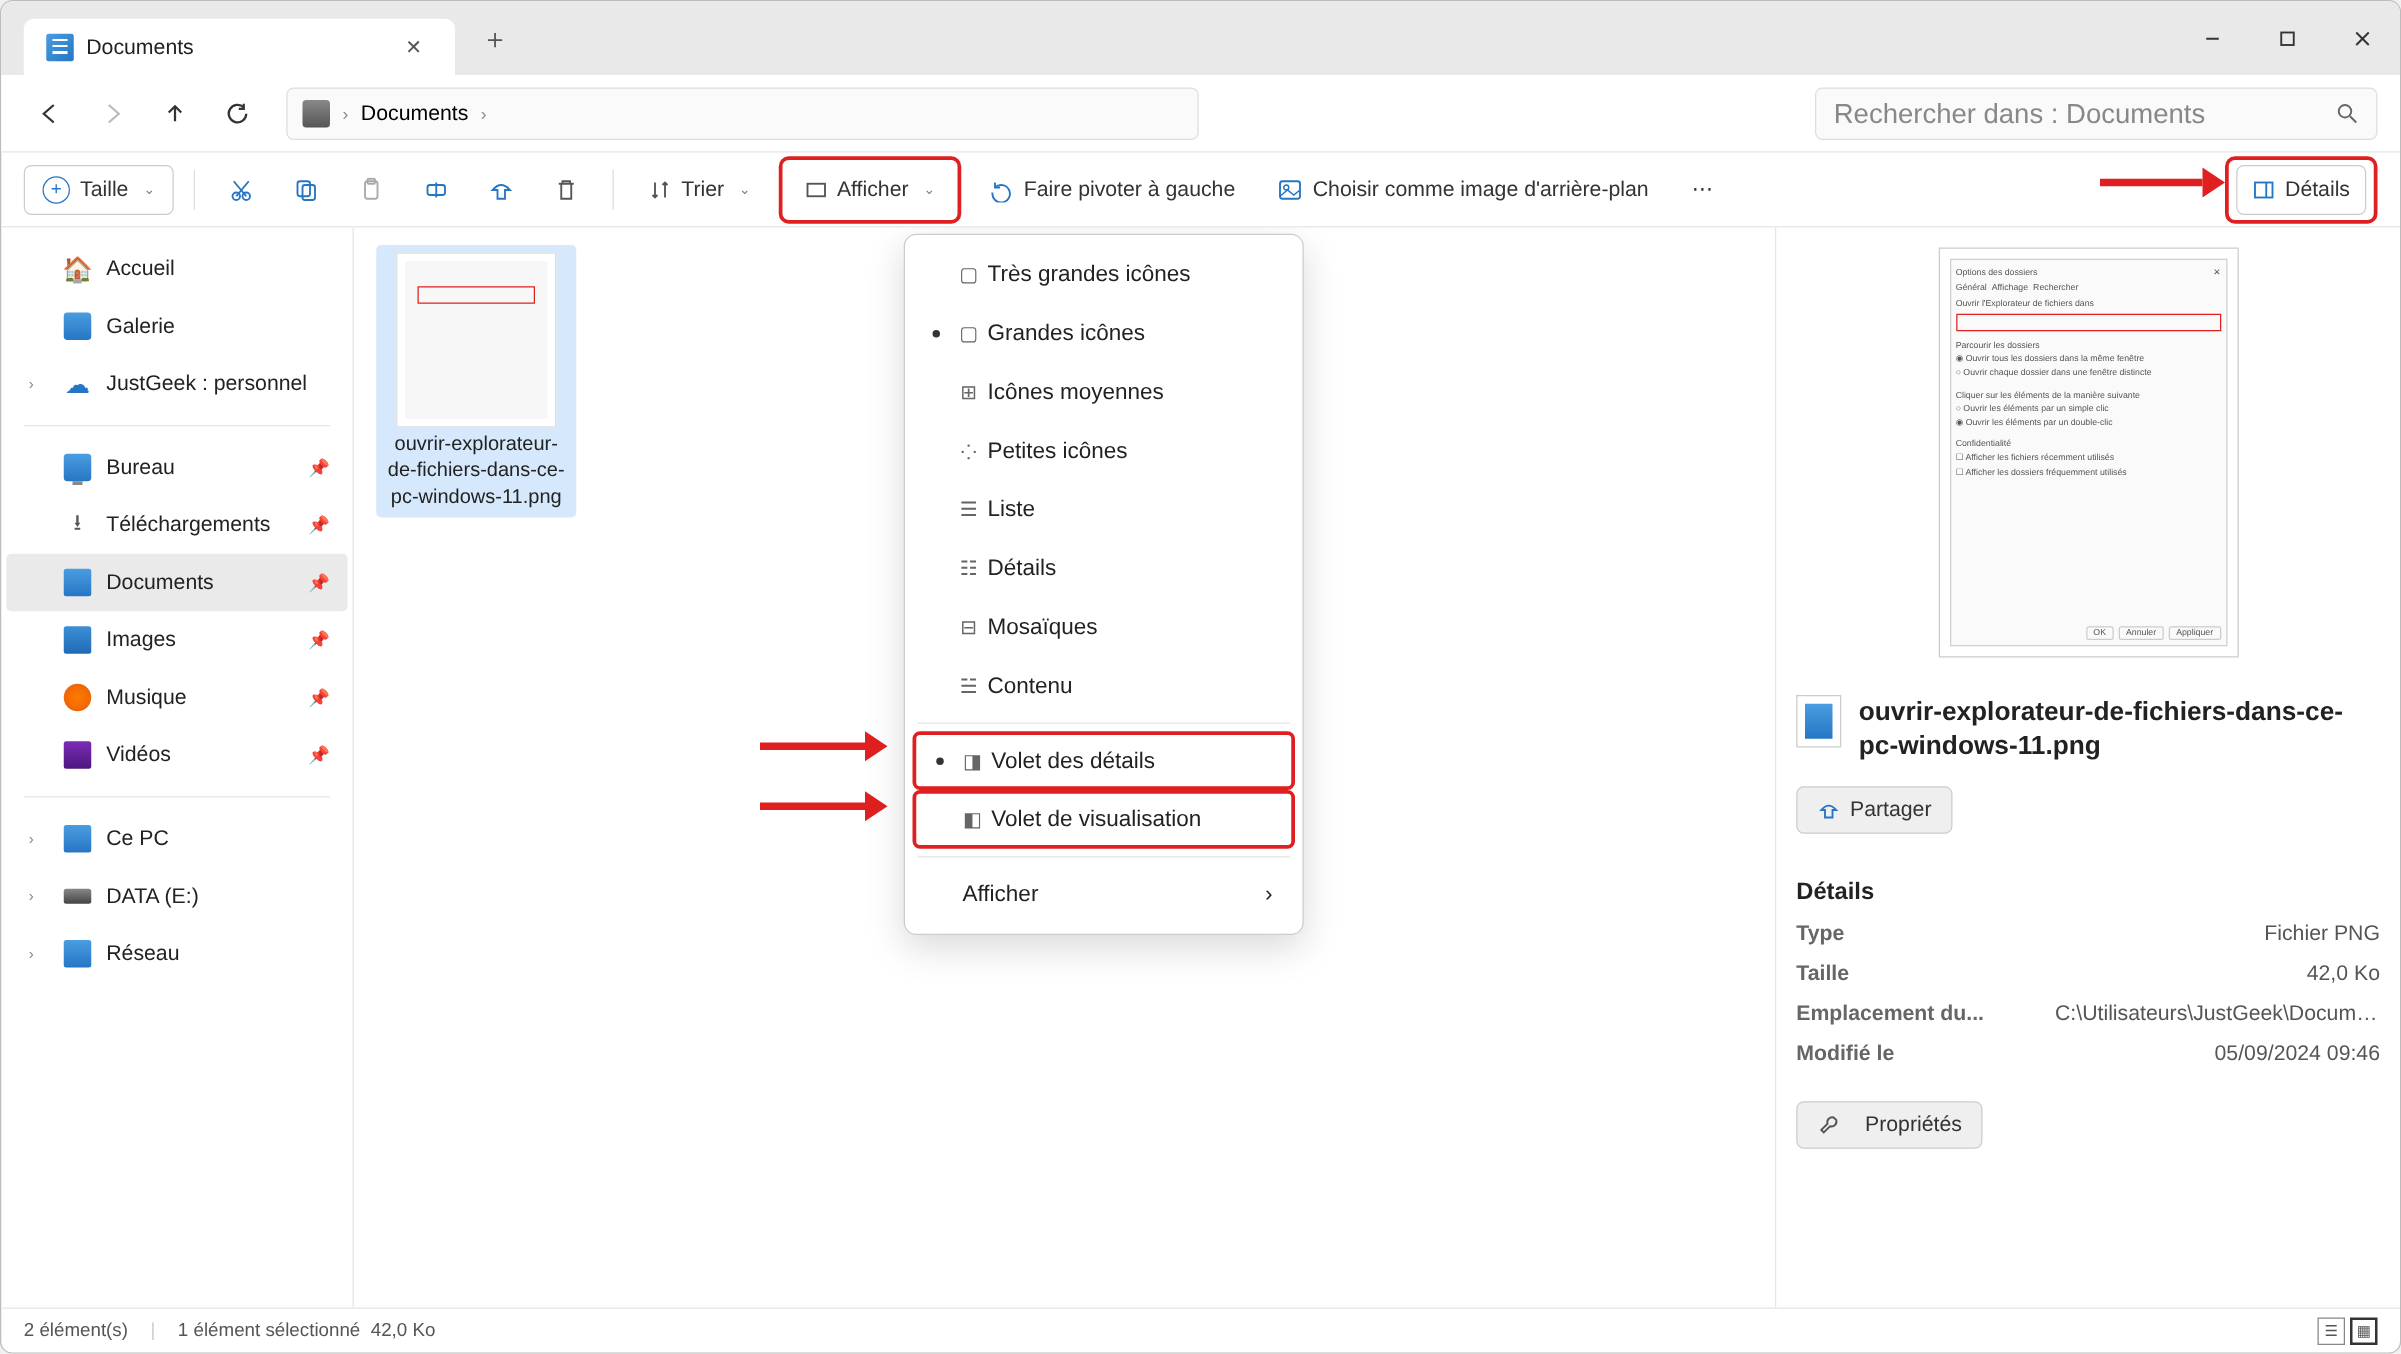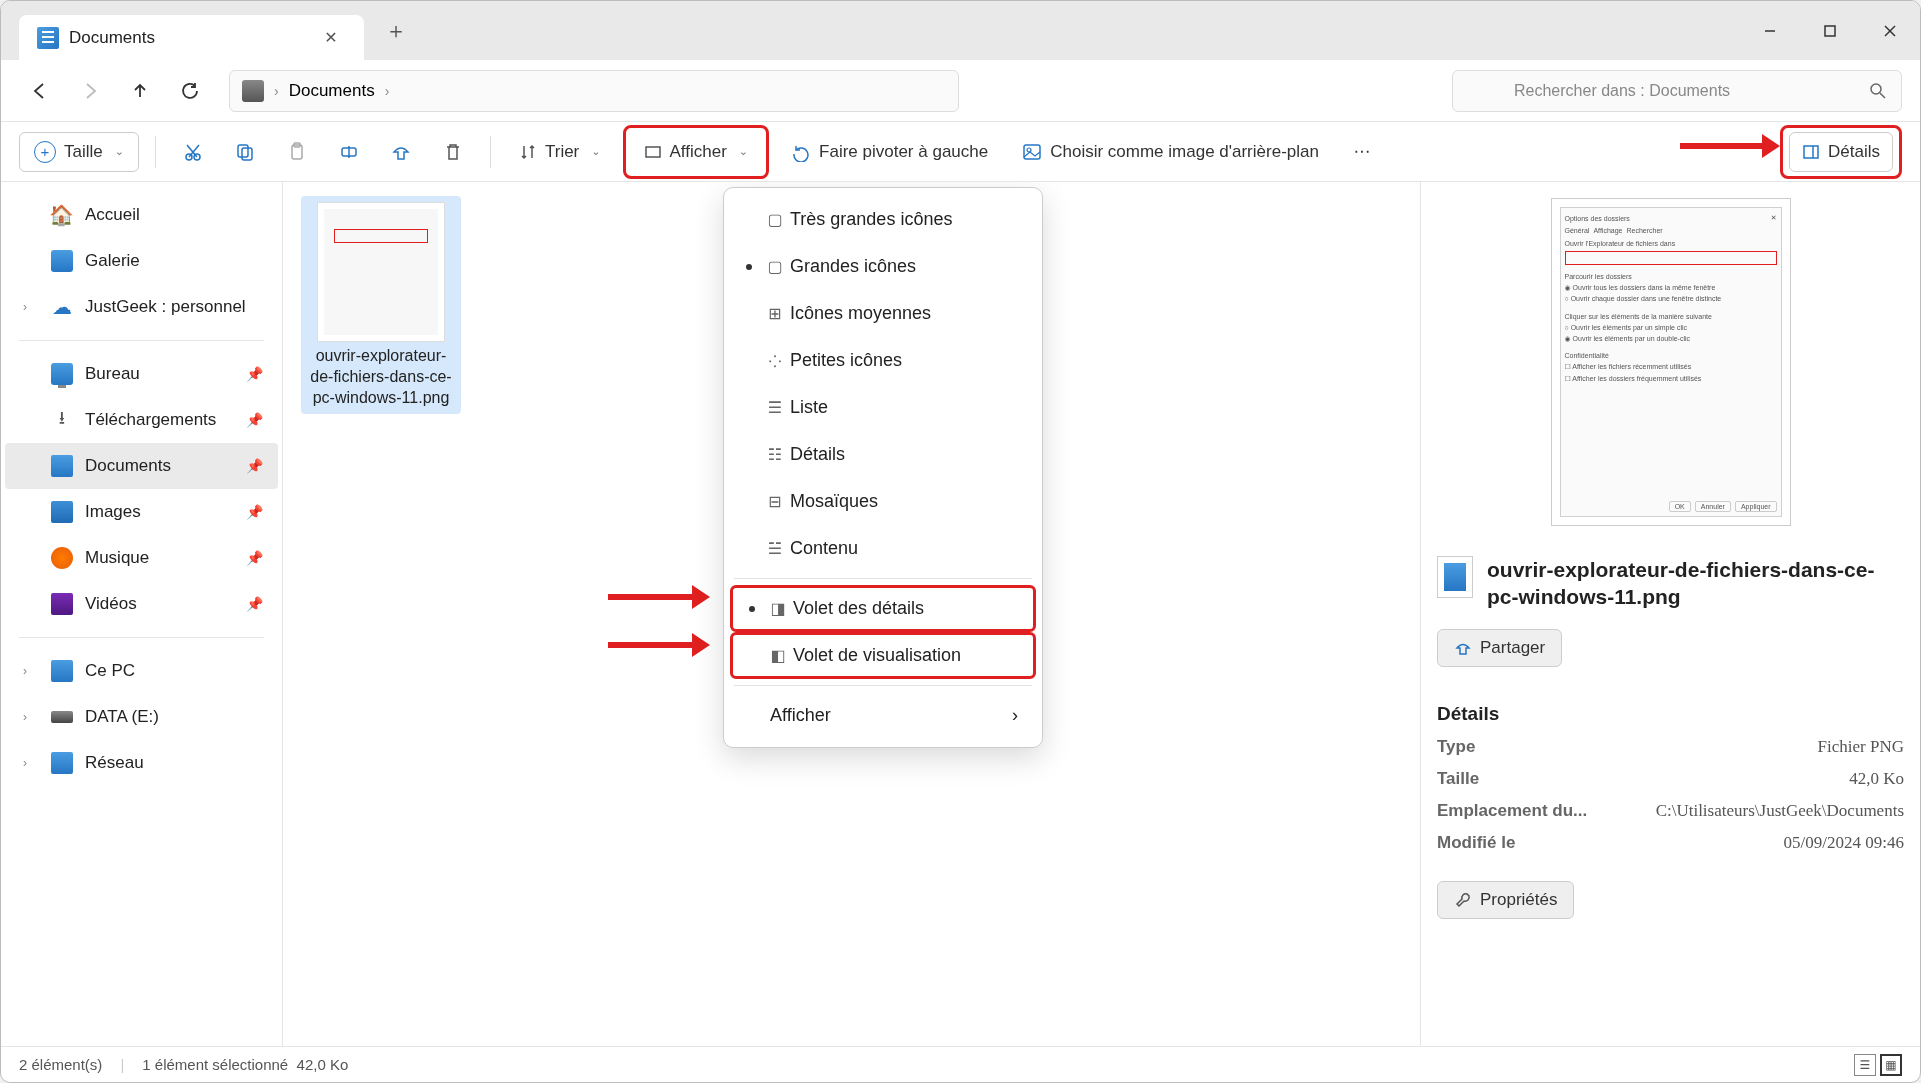--- a/index.html
+++ b/index.html
@@ -19,21 +19,21 @@
 
 
 .navbar { height: 62px; background: #fff; border-bottom: 1px solid #e5e5e5; display: flex; align-items: center; padding: 0 18px; gap: 8px; }
 .nav-icon { width: 42px; height: 42px; display: flex; align-items: center; justify-content: center; color: #444; border-radius: 6px; }
 .nav-icon.disabled { color: #bbb; }
 .address { flex: 0 1 730px; height: 42px; border: 1px solid #ddd; border-radius: 6px; background: #fafafa; display: flex; align-items: center; padding: 0 12px; gap: 10px; margin-left: 10px; }
 .addr-icon { width: 22px; height: 22px; background: linear-gradient(#888,#555); border-radius: 3px; }
 .addr-text { font-size: 17px; }
 .addr-chevron { color: #888; font-size: 14px; }
 .searchbox { margin-left: auto; width: 450px; height: 42px; border: 1px solid #ddd; border-radius: 6px; background: #fafafa; display: flex; align-items: center; padding: 0 14px; }
-.searchbox input { border: none; background: transparent; flex: 1; font-size: 16px; outline: none; color: #737373; margin-left: 47px; }
+.searchbox input { border: none; background: transparent; flex: 1; font-size: 22px; outline: none; color: #737373; }
 .searchbox input::placeholder { color: #888; }
 
 
 .toolbar { height: 60px; border-bottom: 1px solid #e5e5e5; display: flex; align-items: center; padding: 0 18px; gap: 10px; position: relative; }
 .tool-btn { height: 40px; display: flex; align-items: center; gap: 8px; padding: 0 12px; border-radius: 6px; color: #333; font-size: 17px; background: transparent; border: none; }
 .tool-btn.icon-only { padding: 0; width: 42px; justify-content: center; }
 .tool-btn.outlined { border: 1px solid #ccc; }
 .tool-btn .chev { font-size: 11px; color: #777; margin-left: 4px; }
 .tool-btn.new { border: 1px solid #ccc; padding: 0 14px; }
 .tool-btn.new .plus { width: 22px; height: 22px; border: 1.5px solid #2676c4; border-radius: 50%; display: flex; align-items: center; justify-content: center; color: #2676c4; font-size: 15px; }
@@ -101,22 +101,22 @@
 .preview-img .mini-dialog .mbtns { position:absolute; bottom:4px; right:4px; display:flex; gap:4px; }
 .preview-img .mini-dialog .mbtns span { border:1px solid #ccc; padding:1px 5px; border-radius:2px; }
 .file-header { display:flex; gap:14px; align-items:flex-start; }
 .file-type-icon { width: 36px; height: 42px; background:#fff; border:1px solid #ccc; position:relative; flex-shrink:0; }
 .file-type-icon::after { content:""; position:absolute; inset:6px; background:linear-gradient(#4a9de0,#2676c4); }
 .file-name { font-size: 21px; font-weight: 600; color:#222; line-height:1.3; }
 .share-btn { margin-top: 18px; display:inline-flex; align-items:center; gap:8px; padding: 8px 16px; border:1px solid #ccc; border-radius: 6px; font-size: 17px; color:#333; width: fit-content; }
 .details-section-title { margin-top: 36px; font-size: 19px; font-weight: 600; color:#222; }
 .prop-row { display:flex; justify-content:space-between; margin-top: 12px; font-size: 17px; color:#555; }
 .prop-row .label { color:#666;font-weight:bold; }
-.prop-row .value { color:#555; text-align:right; max-width: 260px; overflow:hidden; text-overflow:ellipsis; white-space:nowrap;font-family:Liberation Serif, serif; }
-.props-btn { margin-top: 28px; display:inline-flex; align-items:center; gap:8px; padding: 8px 16px; border:1px solid #ccc; border-radius: 6px; font-size: 17px; color:#333; width: fit-content; }
+.prop-row .value { color:#555; text-align:right; max-width: 260px; overflow:hidden; text-overflow:ellipsis; white-space:nowrap; }
+.props-btn { margin-top: 28px; display:inline-flex; align-items:center; gap:20px; padding: 8px 16px; border:1px solid #ccc; border-radius: 6px; font-size: 17px; color:#333; width: fit-content; }
 
 
 .statusbar { height: 36px; border-top:1px solid #e5e5e5; display:flex; align-items:center; padding: 0 18px; font-size:15px; color:#555; gap: 18px; }
 .statusbar .view-toggle { margin-left:auto; display:flex; gap:4px; }
 .statusbar .view-toggle span { width:22px; height:22px; border:1px solid #888; display:flex; align-items:center; justify-content:center; font-size:12px; }
 .statusbar .view-toggle span.active { border:2px solid #333; }
 
 svg { display:block; }
 </style>
 </head>

